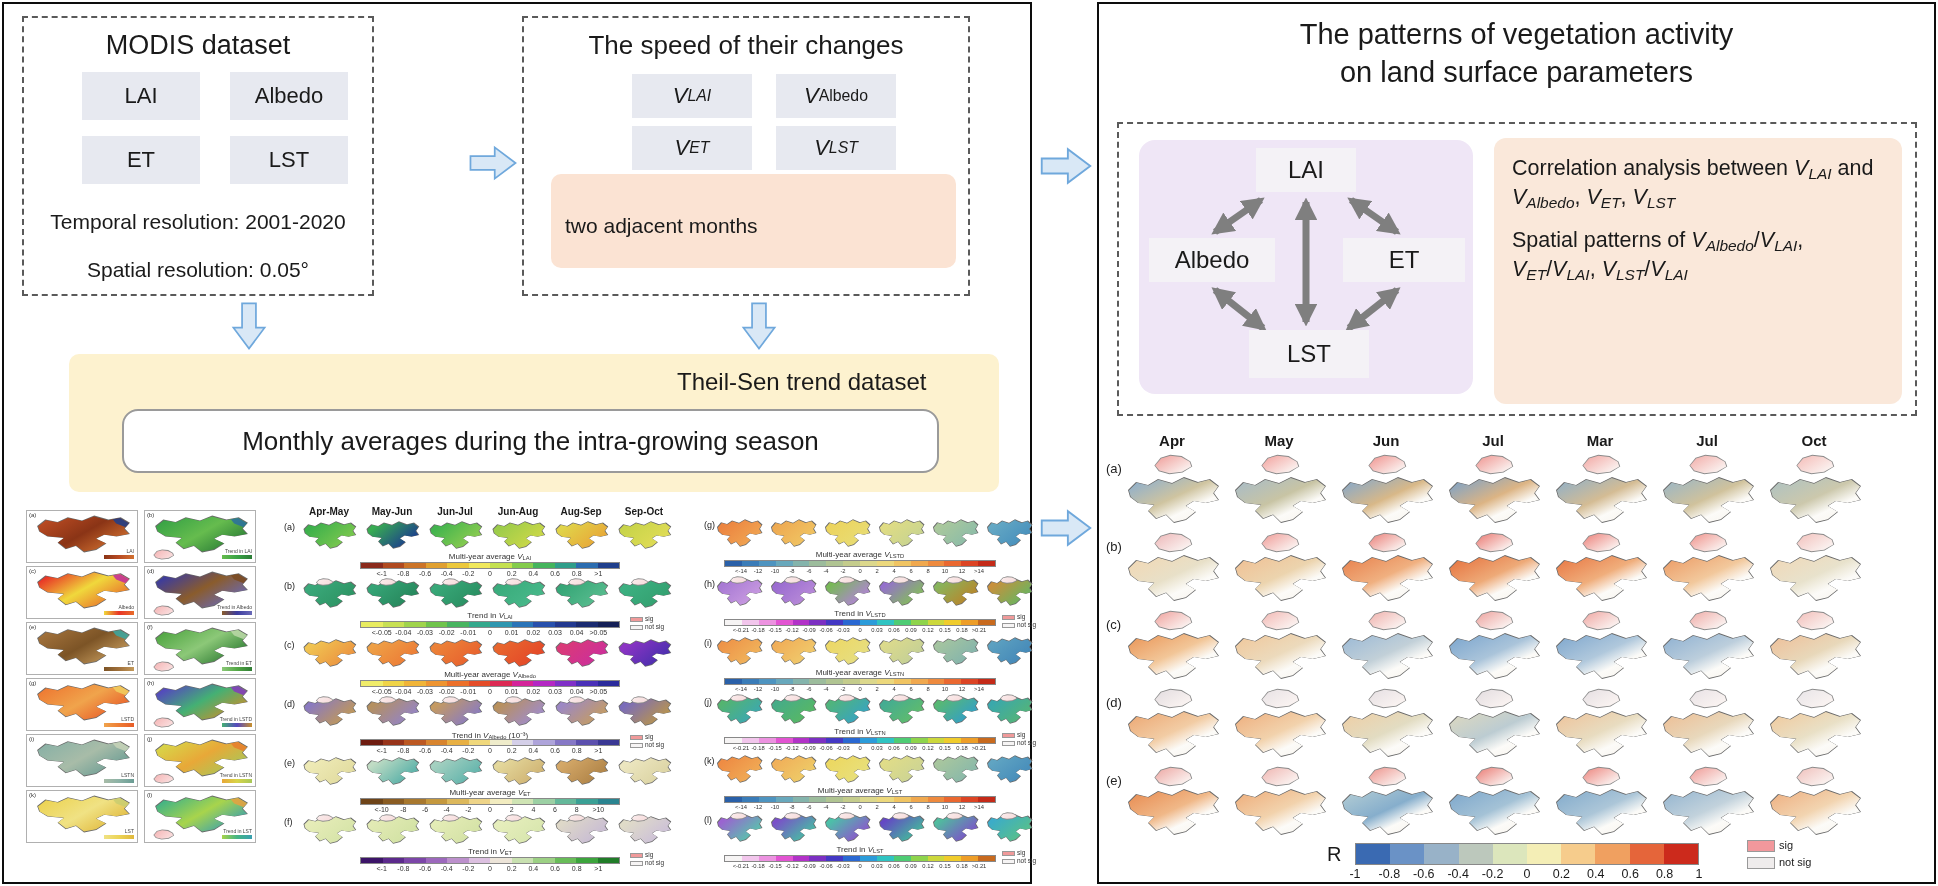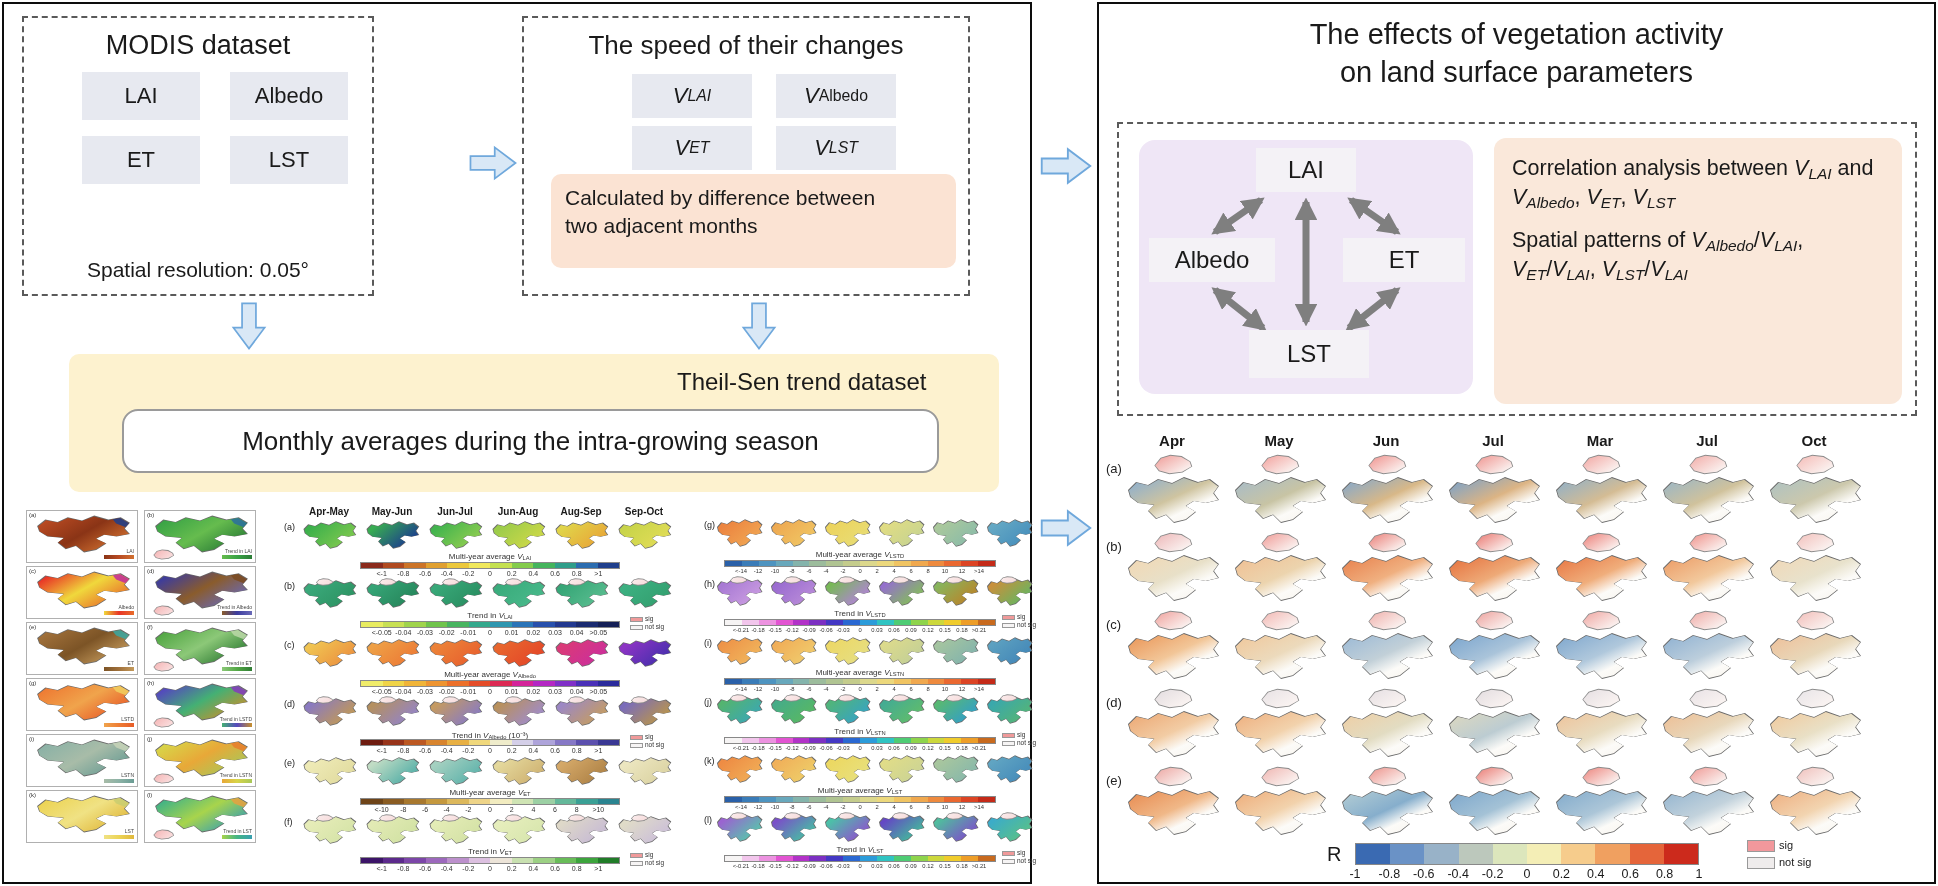--- a/index.html
+++ b/index.html
@@ -57,20 +57,21 @@
   <div id="left-panel" class="panel">
 
     <div class="dashedbox" style="left:18px;top:12px;width:352px;height:280px">
       <div class="ttl" style="top:12px;font-size:27px">MODIS dataset</div>
       <div id="modis-chips">
           <div class="chip" style="left: 58px; top: 54px; width: 118px; height: 48px;">LAI</div>
           <div class="chip" style="left: 206px; top: 54px; width: 118px; height: 48px;">Albedo</div>
           <div class="chip" style="left: 58px; top: 118px; width: 118px; height: 48px;">ET</div>
           <div class="chip" style="left: 206px; top: 118px; width: 118px; height: 48px;">LST</div>
         </div>
+      <div class="ttl" style="top:192px;font-size:21px">Temporal resolution: 2001-2020</div>
       <div class="ttl" style="top:240px;font-size:21px">Spatial resolution: 0.05°</div>
     </div>
 
     <div class="dashedbox" style="left:518px;top:12px;width:448px;height:280px">
       <div class="ttl" style="top:12px;font-size:26px">The speed of their changes</div>
       <div id="speed-chips">
           <div class="chip" style="left: 108px; top: 56px; width: 120px; height: 44px;">
             <span style="font-style: italic;">V</span>
             <sub style="font-style: italic;">LAI</sub>
           </div>
@@ -81,21 +82,21 @@
           <div class="chip" style="left: 108px; top: 108px; width: 120px; height: 44px;">
             <span style="font-style: italic;">V</span>
             <sub style="font-style: italic;">ET</sub>
           </div>
           <div class="chip" style="left: 252px; top: 108px; width: 120px; height: 44px;">
             <span style="font-style: italic;">V</span>
             <sub style="font-style: italic;">LST</sub>
           </div>
         </div>
       <div class="note" style="left:27px;top:156px;width:405px;height:94px">
-        <span>Calculated by difference between</span><br>
+        <br>
         <span>two adjacent months</span>
       </div>
     </div>
 
     <svg class="arrow" style="left:463px;top:136px" width="52" height="46" viewBox="0 0 60 48">
       <path d="M4 16 H32 V6 L56 24 L32 42 V32 H4 Z" fill="#d9e8f6" stroke="#6fa8dc" stroke-width="2"></path>
     </svg>
     <svg class="arrow" style="left:222px;top:296px" width="46" height="52" viewBox="0 0 48 60">
       <path d="M16 4 V32 H6 L24 56 L42 32 H32 V4 Z" fill="#d9e8f6" stroke="#6fa8dc" stroke-width="2"></path>
     </svg>
@@ -981,21 +982,21 @@
   </div>
 
   <svg class="arrow" style="left:1038px;top:142px" width="56" height="48" viewBox="0 0 60 48">
     <path d="M4 16 H32 V6 L56 24 L32 42 V32 H4 Z" fill="#d9e8f6" stroke="#6fa8dc" stroke-width="2"></path>
   </svg>
   <svg class="arrow" style="left:1038px;top:504px" width="56" height="48" viewBox="0 0 60 48">
     <path d="M4 16 H32 V6 L56 24 L32 42 V32 H4 Z" fill="#d9e8f6" stroke="#6fa8dc" stroke-width="2"></path>
   </svg>
 
   <div id="right-panel" class="panel">
-    <div class="ttl" style="top:14px;font-size:29px">The effects of vegetation activity</div>
+    <div class="ttl" style="top:14px;font-size:29px">The patterns of vegetation activity</div>
     <div class="ttl" style="top:52px;font-size:29px">on land surface parameters</div>
 
     <div class="dashedbox" style="left:18px;top:118px;width:800px;height:294px">
       <div class="lav">
         <svg width="334" height="254" style="position:absolute;left:0;top:0">
           <defs>
             <marker id="ah" viewBox="0 0 10 10" refX="8" refY="5" markerWidth="3.2" markerHeight="3.2" orient="auto-start-reverse">
               <path d="M0,0 L10,5 L0,10 Z" fill="#7f7f7f"></path>
             </marker>
           </defs>

